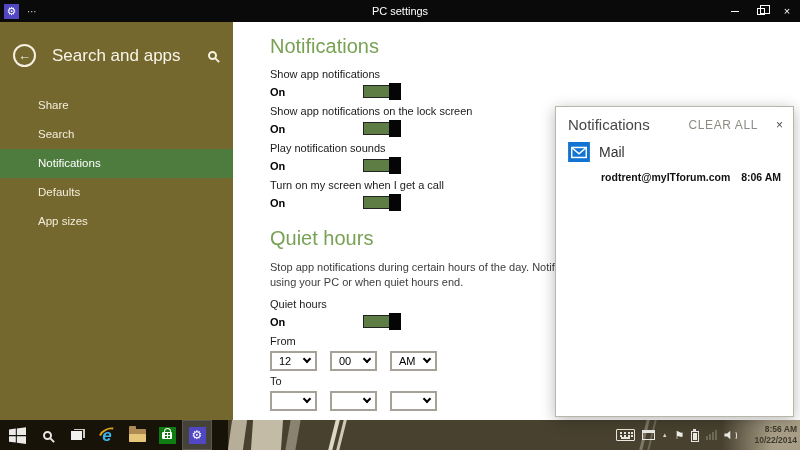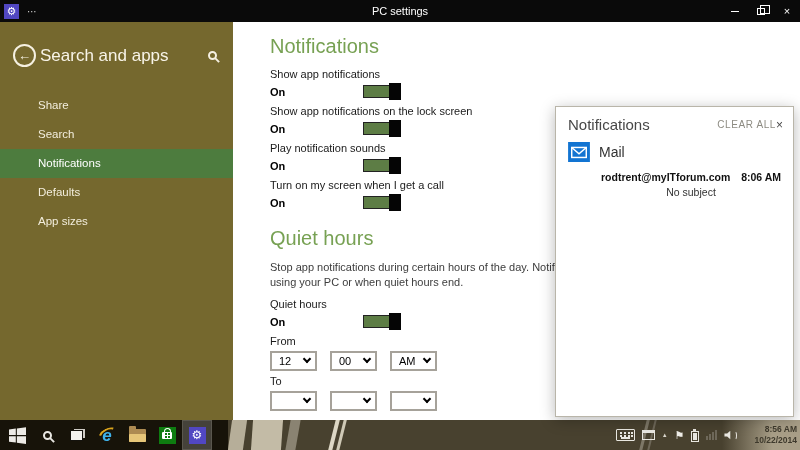--- a/index.html
+++ b/index.html
@@ -21,21 +21,21 @@
   .restore-glyph::before { content:""; position:absolute; left:2px; top:-4px; width:8px; height:7px; border:1px solid #fff; }
 
   
   .window-body { position:absolute; left:0; top:22px; width:800px; height:398px; overflow:hidden; display:flex; }
 
   
   .sidebar { width:233px; height:100%; background:var(--sidebar-bg,#75682e); flex:none; }
   .sidebar-header { display:flex; align-items:center; padding:22px 16px 0 13px; }
   .back-button { width:23px; height:23px; flex:none; border:2px solid #f5f0e1; border-radius:50%;
     color:#f5f0e1; font-size:13px; line-height:19px; text-align:center; }
-  .sidebar-title { flex:1; margin-left:4px; font-size:17px; font-weight:300; color:#f8f4e8; white-space:nowrap; }
+  .sidebar-title { flex:1; margin-left:16px; font-size:17px; font-weight:300; color:#f8f4e8; white-space:nowrap; }
   .mag { width:9px; height:9px; border:2px solid #f5f0e1; border-radius:50%; position:relative; }
   .mag::after { content:""; position:absolute; width:2px; height:6px; background:#f5f0e1;
     transform:rotate(-45deg); right:-3px; bottom:-5px; }
   .sidebar-items { margin-top:24px; }
   .sidebar-item { height:29px; line-height:29px; padding-left:38px; font-size:11.5px; color:#f3eedd; }
   .sidebar-item.selected { background:var(--selection-green,#4d7c3e); color:#fff; }
 
   
   .content { flex:1; height:100%; background:var(--content-bg,#fff); padding:12px 0 0 37px; position:relative; }
   .section-heading { font-size:20px; line-height:24px; font-weight:300; color:var(--heading-green,#77a153); margin:0 0 10px; }
@@ -52,21 +52,21 @@
   .select-box { width:47px; height:20px; border:2px solid #a6a29a; background:#fff; display:flex;
     align-items:center; justify-content:space-between; padding:0 5px 0 7px; font-size:11px; color:#000; }
   .chev { width:6px; height:6px; border-right:2px solid #000; border-bottom:2px solid #000;
     transform:rotate(45deg); margin-top:-4px; flex:none; }
 
   
   .popup { position:absolute; left:555px; top:106px; width:239px; height:311px; background:#fff;
     border:1px solid #b9b5a9; box-shadow:0 3px 14px rgba(0,0,0,.28); z-index:20; }
   .popup-header { display:flex; align-items:center; padding:9px 10px 6px 12px; }
   .popup-title { flex:1; font-size:15px; color:#474747; }
-  .clear-all { font-size:10px; letter-spacing:.6px; color:#8d8b82; margin-right:0; }
+  .clear-all { font-size:12px; letter-spacing:.6px; color:#8d8b82; margin-right:18px; }
   .popup-close { font-size:12px; color:#4a4a4a; line-height:1; }
   .app-row { display:flex; align-items:center; gap:9px; padding:3px 12px 9px; }
   .mail-icon { width:22px; height:20px; flex:none; }
   .app-name { font-size:14px; color:#333; font-weight:300; }
   .notif-item { padding:0 12px 0 45px;text-align:center; }
   .notif-top { display:flex; justify-content:space-between; font-size:10.5px; font-weight:700; color:#111; }
   .notif-subject { font-size:10.5px; color:#333; margin-top:3px; }
 
   
   .taskbar { position:absolute; left:0; top:420px; width:800px; height:30px; background:var(--taskbar-bg,#171309); }
@@ -276,21 +276,20 @@
         <rect x="4" y="6" width="16" height="11" fill="none" stroke="#fff" stroke-width="1.6"></rect>
         <path d="M4 6 L12 13 L20 6" fill="none" stroke="#fff" stroke-width="1.6"></path>
       </svg>
       <div class="app-name">Mail</div>
     </div>
     <div class="notif-item">
       <div class="notif-top">
         <span>rodtrent@myITforum.com</span>
         <span>8:06 AM</span>
       </div>
-      <div class="notif-subject">No subject</div>
     </div>
   </div>
 
   <div class="taskbar">
     <div class="tb-wall">
       <i class="blob-a"></i>
       <i class="blob-b"></i>
       <i class="blob-c"></i>
       <i class="streak-1"></i>
       <i class="streak-2"></i>

